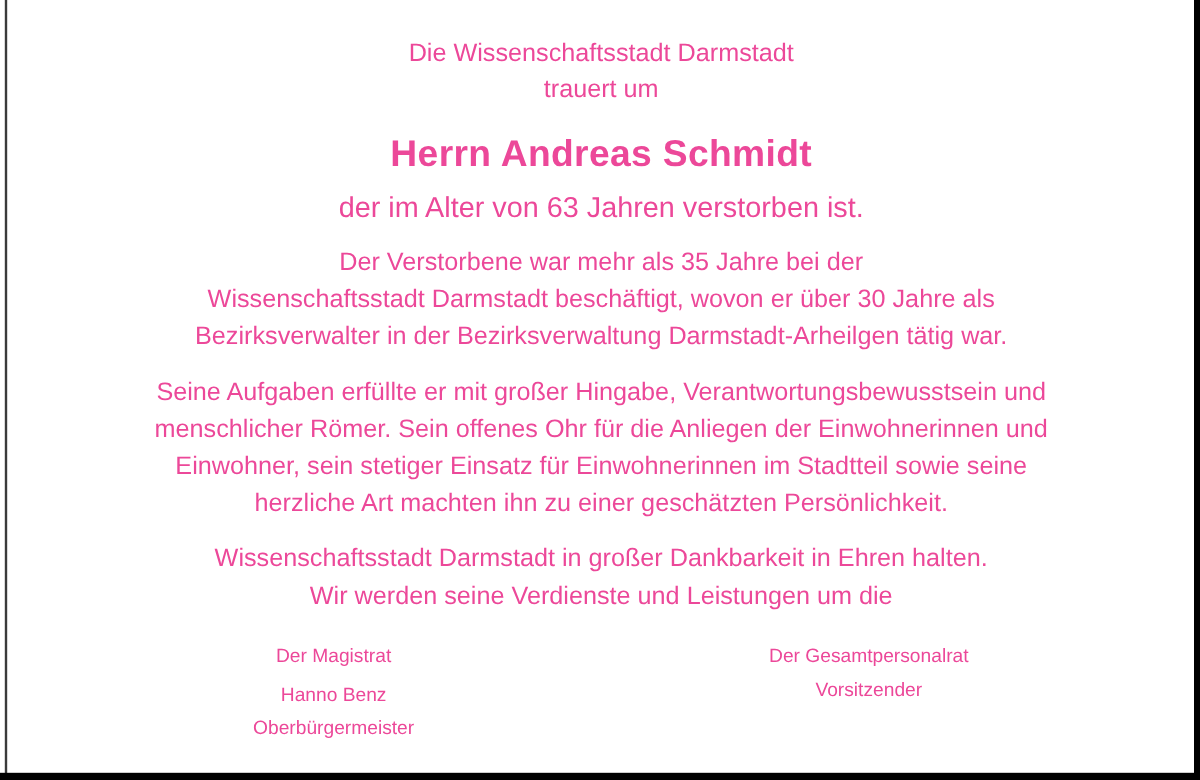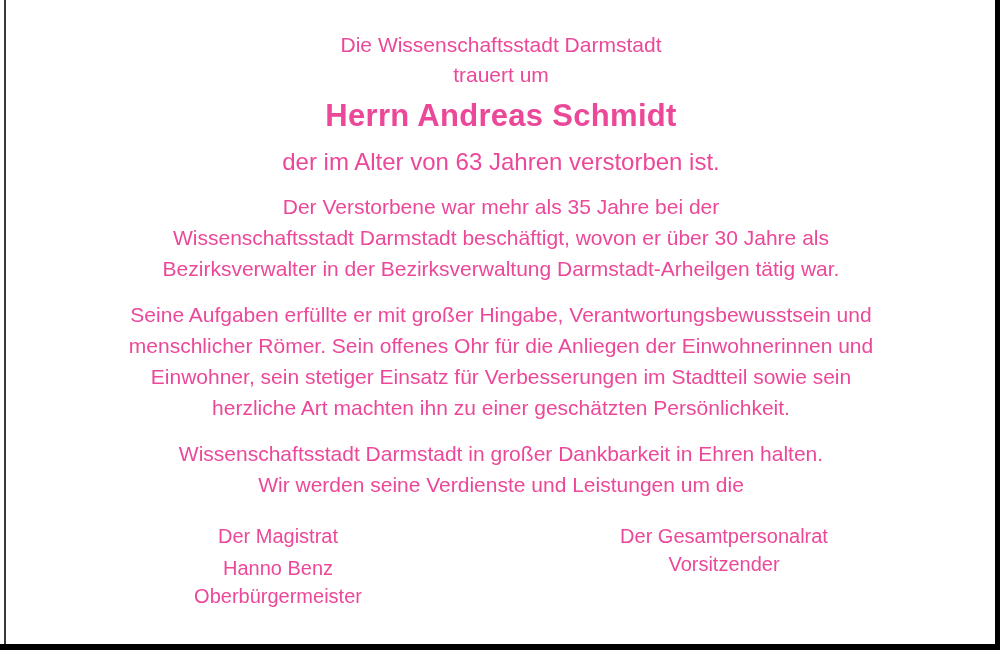--- a/index.html
+++ b/index.html
@@ -40,21 +40,21 @@
     left: 10px; top: 0;
     width: 982px;
     padding-top: 30px;
     text-align: center;
   }
   .intro-line {
     font-size: 21px;
     line-height: 30px;
   }
   .deceased-name {
-    margin-top: 8px;
+    margin-top: 20px;
     font-size: 31px;
     font-weight: bold;
     line-height: 36px;
     letter-spacing: 0.3px;
   }
   .subtitle {
     margin-top: 14px;
     font-size: 24px;
     line-height: 28px;
   }
@@ -65,21 +65,21 @@
   }
   .para .line { white-space: nowrap; }
   .signatures {
     margin: 22px auto 0 auto;
     width: 892px;
     display: flex;
   }
   .sig-col {
     width: 50%;
     text-align: center;
-    font-size: 20px;
+    font-size: 16px;
   }
   .sig-org  { line-height: 28px; }
   .sig-name { margin-top: 4px; line-height: 28px; }
   .sig-title{ line-height: 28px; }
 </style>
 </head>
 <body>
 
 <div class="page">
 
@@ -98,21 +98,21 @@
 
     <div class="para">
       <div class="line">Der Verstorbene war mehr als 35 Jahre bei der</div>
       <div class="line">Wissenschaftsstadt Darmstadt beschäftigt, wovon er über 30 Jahre als</div>
       <div class="line">Bezirksverwalter in der Bezirksverwaltung Darmstadt-Arheilgen tätig war.</div>
     </div>
 
     <div class="para">
       <div class="line">Seine Aufgaben erfüllte er mit großer Hingabe, Verantwortungsbewusstsein und</div>
       <div class="line">menschlicher Römer. Sein offenes Ohr für die Anliegen der Einwohnerinnen und</div>
-      <div class="line">Einwohner, sein stetiger Einsatz für Verbesserungen im Stadtteil sowie sein</div>
+      <div class="line">Einwohner, sein stetiger Einsatz für Einwohnerinnen im Stadtteil sowie seine</div>
       <div class="line">herzliche Art machten ihn zu einer geschätzten Persönlichkeit.</div>
     </div>
 
     <div class="para">
       <div class="line">Wissenschaftsstadt Darmstadt in großer Dankbarkeit in Ehren halten.</div>
       <div class="line">Wir werden seine Verdienste und Leistungen um die</div>
     </div>
 
     <div class="signatures">
       <div class="sig-col">

